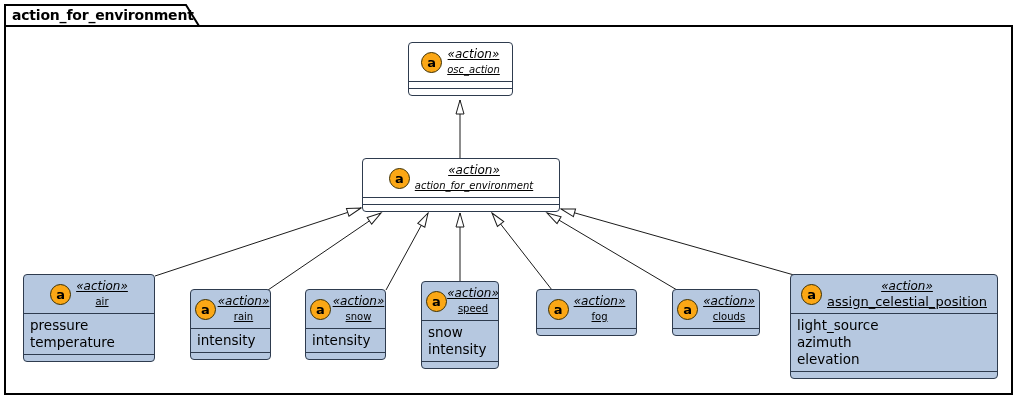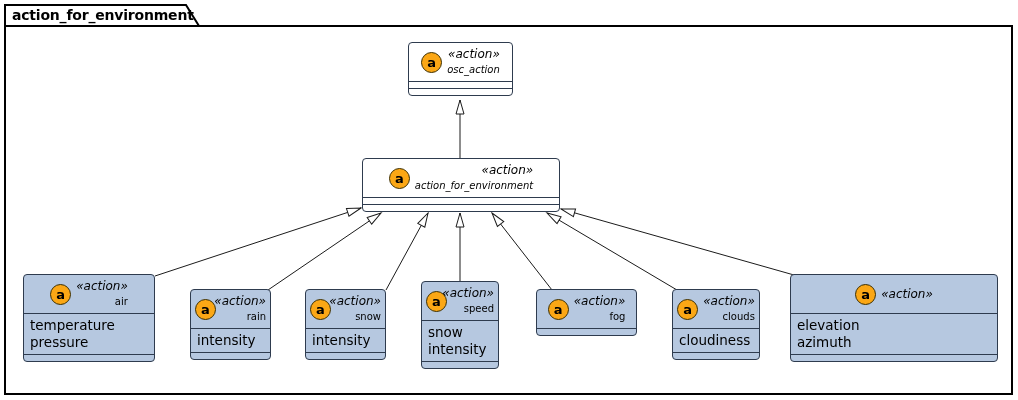--- a/index.html
+++ b/index.html
@@ -19,21 +19,21 @@
   .uml-class{
     position:absolute;box-sizing:border-box;
     border:1px solid var(--class-border,#2e3b4e);border-radius:4px;
     background:var(--class-fill,#b6c8e0);overflow:hidden;
   }
   .uml-class.abstract{background:var(--abstract-fill,#ffffff);}
   .title{
     display:flex;align-items:center;justify-content:center;gap:5px;
     height:38px;padding:0 4px;border-bottom:1px solid var(--class-border,#2e3b4e);
   }
-  .tcol{display:flex;flex-direction:column;align-items:flex-end;min-width:0;}
+  .tcol{display:flex;flex-direction:column;align-items:center;min-width:0;text-decoration:underline;}
   .stereo{font-size:12px;font-style:italic;line-height:14px;white-space:nowrap;}
   .cname{font-size:10px;line-height:17px;white-space:nowrap;}
   .cname.it{font-style:italic;}
   .cname.fit{font-size:13px;}
   .spot{
     flex:0 0 auto;width:21px;height:21px;border-radius:50%;
     background:var(--spot-fill,#fba715);border:1.5px solid var(--spot-border,#3d2f00);
     box-sizing:border-box;display:flex;align-items:center;justify-content:center;
     font-size:13px;font-weight:bold;color:#000;
   }
@@ -93,22 +93,22 @@
 
   <div class="uml-class" style="left:23px;top:274px;width:132px;">
     <div class="title">
       <span class="spot">a</span>
       <span class="tcol">
         <span class="stereo">«action»</span>
         <span class="cname">air</span>
       </span>
     </div>
     <div class="attrs">
+      <div class="attr">pressure</div>
       <div class="attr">temperature</div>
-      <div class="attr">pressure</div>
     </div>
     <div class="strip"></div>
   </div>
 
   <div class="uml-class" style="left:190px;top:289px;width:81px;">
     <div class="title">
       <span class="spot">a</span>
       <span class="tcol">
         <span class="stereo">«action»</span>
         <span class="cname">rain</span>
@@ -161,33 +161,32 @@
   </div>
 
   <div class="uml-class" style="left:672px;top:289px;width:88px;">
     <div class="title">
       <span class="spot">a</span>
       <span class="tcol">
         <span class="stereo">«action»</span>
         <span class="cname">clouds</span>
       </span>
     </div>
-    <div class="attrs">
-      <div class="attr">cloudiness</div>
-    </div>
     <div class="strip"></div>
   </div>
 
   <div class="uml-class" style="left:790px;top:274px;width:208px;">
     <div class="title">
       <span class="spot">a</span>
       <span class="tcol">
         <span class="stereo">«action»</span>
+        <span class="cname fit">assign_celestial_position</span>
       </span>
     </div>
     <div class="attrs">
+      <div class="attr">light_source</div>
+      <div class="attr">azimuth</div>
       <div class="attr">elevation</div>
-      <div class="attr">azimuth</div>
     </div>
     <div class="strip"></div>
   </div>
 
 </div>
 
 </body></html>

